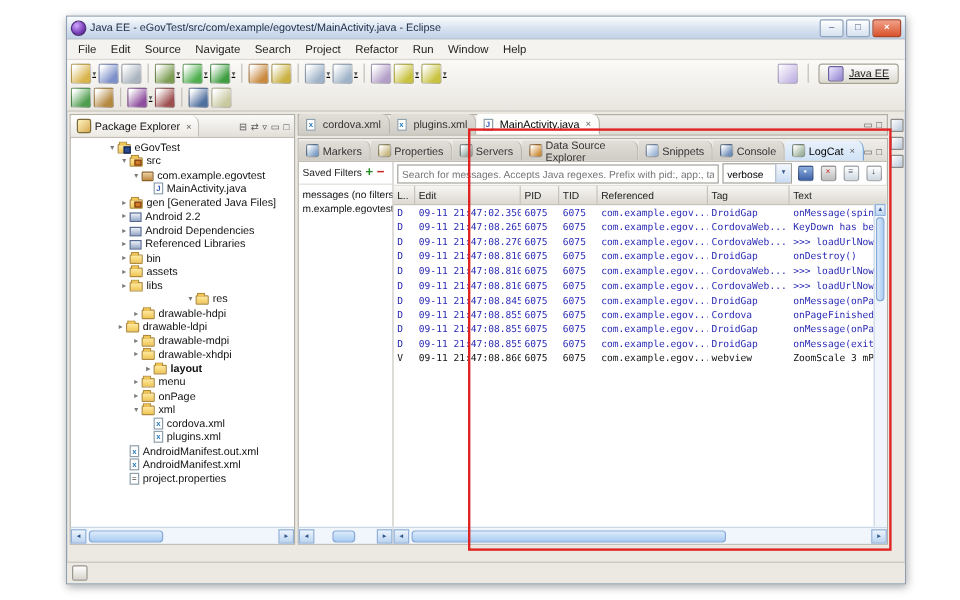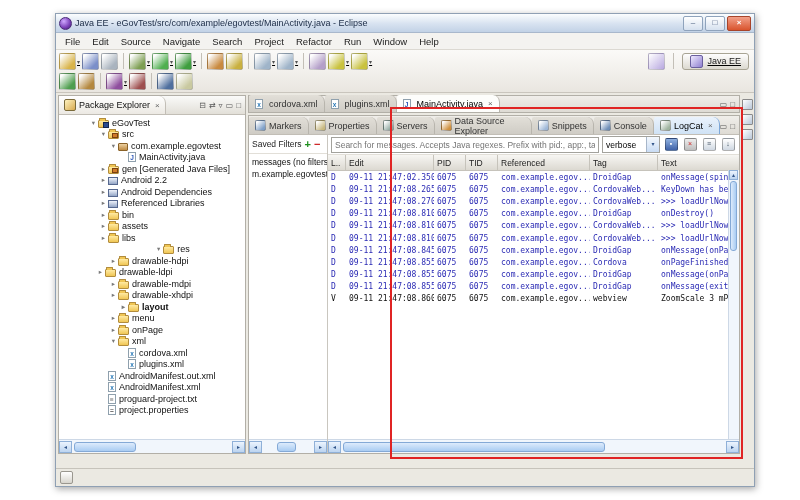--- a/index.html
+++ b/index.html
@@ -378,25 +378,20 @@
             <span class="ti ti-doc ti-xml" data-ch="x"></span>
             <span class="tw-label">AndroidManifest.out.xml</span>
           </div>
           <div class="tree-row" style="padding-left: 12px;">
             <span class="tw-arrow"></span>
             <span class="ti ti-doc ti-xml" data-ch="x"></span>
             <span class="tw-label">AndroidManifest.xml</span>
           </div>
           <div class="tree-row" style="padding-left: 12px;">
             <span class="tw-arrow"></span>
-            <span class="ti ti-doc ti-txt" data-ch="≡"></span>
-            <span class="tw-label">proguard-project.txt</span>
-          </div>
-          <div class="tree-row" style="padding-left: 12px;">
-            <span class="tw-arrow"></span>
             <span class="ti ti-doc ti-props" data-ch="="></span>
             <span class="tw-label">project.properties</span>
           </div>
         </div>
       <div id="pkgScroll">
           <div class="xp-h">
             <span class="xp-btn">◂</span>
             <div class="xp-track">
               <div class="xp-thumb" style="left: 2px; width: 62px;"></div>
             </div>

